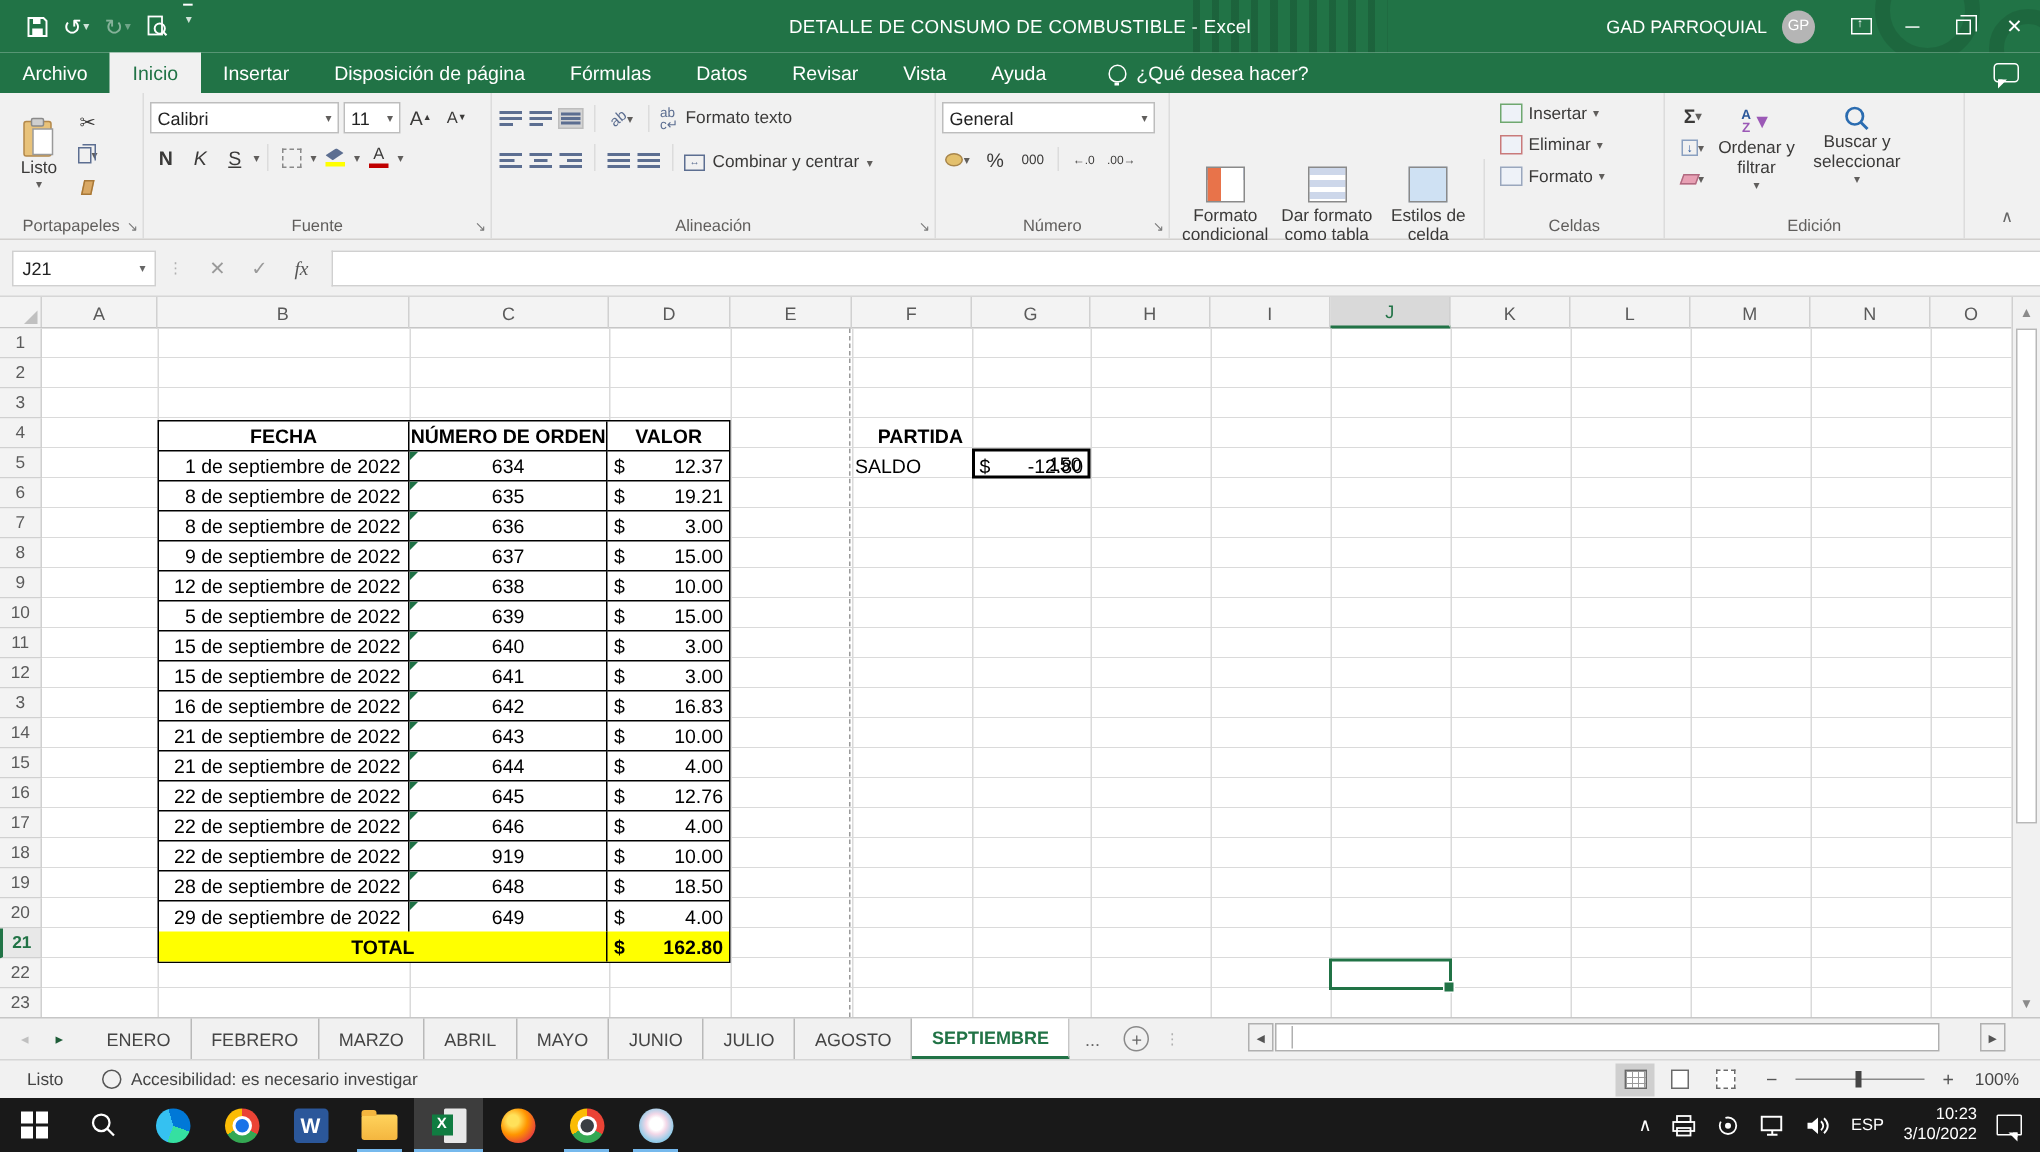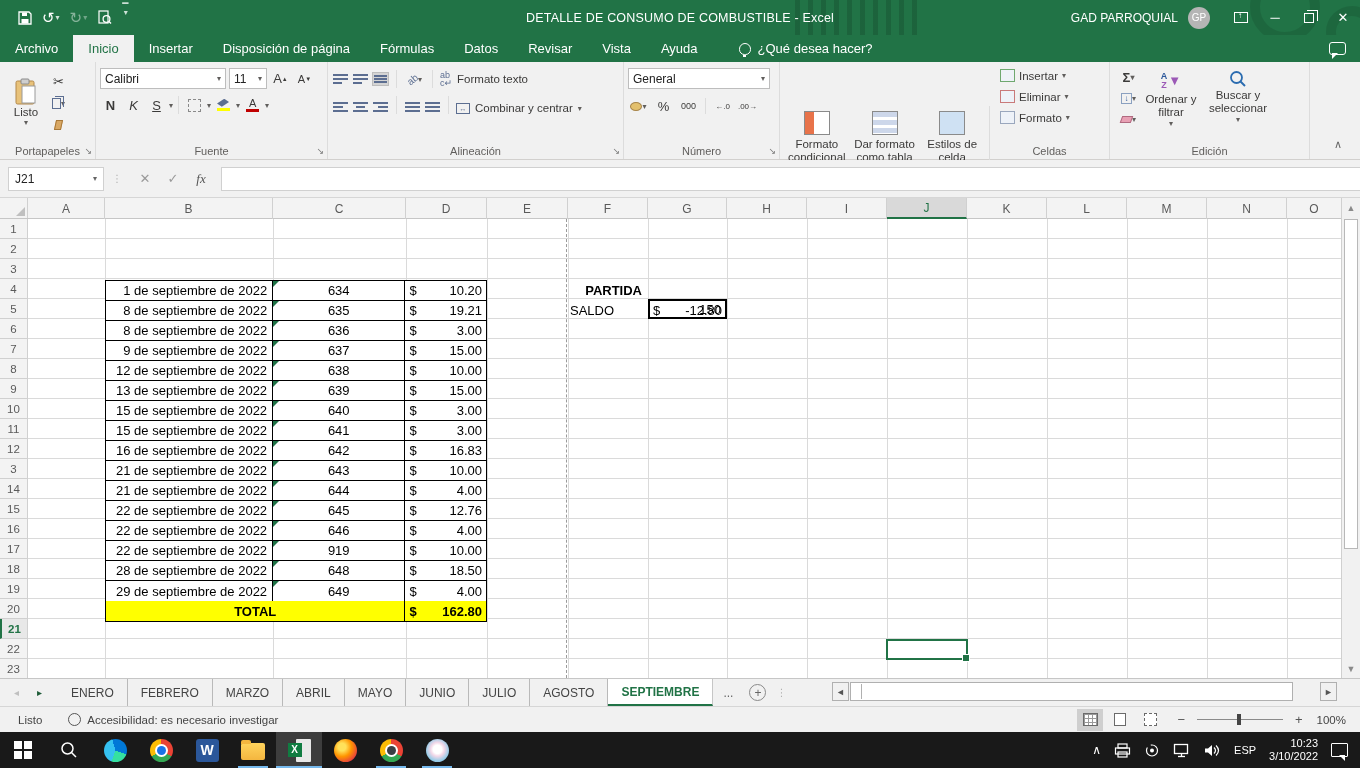--- a/index.html
+++ b/index.html
@@ -531,28 +531,33 @@
       <div class="vline" style="left:779px;"></div>
       <div class="vline" style="left:859px;"></div>
       <div class="vline" style="left:939px;"></div>
       <div class="vline" style="left:1019px;"></div>
       <div class="vline" style="left:1099px;"></div>
       <div class="vline" style="left:1179px;"></div>
       <div class="vline" style="left:1259px;"></div>
       <div class="dashline" style="left:538px;"></div>
 
       <div id="tbl">
+        <div class="trow hdr">
+          <div class="tc c-date" style="font-weight:bold; justify-content:center; padding:0;">FECHA</div>
+          <div class="tc c-order" style="font-weight:bold;">NÚMERO DE ORDEN</div>
+          <div class="tc c-val" style="font-weight:bold; justify-content:center;">VALOR</div>
+        </div>
         <div id="tbody">
 
             <div class="trow">
               <div class="tc c-date">1 de septiembre de 2022</div>
               <div class="tc c-order">634</div>
               <div class="tc c-val">
                 <span class="cur">$</span>
-                <span>10.20</span>
+                <span>12.37</span>
               </div>
             </div>
 
             <div class="trow">
               <div class="tc c-date">8 de septiembre de 2022</div>
               <div class="tc c-order">635</div>
               <div class="tc c-val">
                 <span class="cur">$</span>
                 <span>19.21</span>
               </div>
@@ -579,21 +584,21 @@
             <div class="trow">
               <div class="tc c-date">12 de septiembre de 2022</div>
               <div class="tc c-order">638</div>
               <div class="tc c-val">
                 <span class="cur">$</span>
                 <span>10.00</span>
               </div>
             </div>
 
             <div class="trow">
-              <div class="tc c-date">13 de septiembre de 2022</div>
+              <div class="tc c-date">5 de septiembre de 2022</div>
               <div class="tc c-order">639</div>
               <div class="tc c-val">
                 <span class="cur">$</span>
                 <span>15.00</span>
               </div>
             </div>
 
             <div class="trow">
               <div class="tc c-date">15 de septiembre de 2022</div>
               <div class="tc c-order">640</div>

